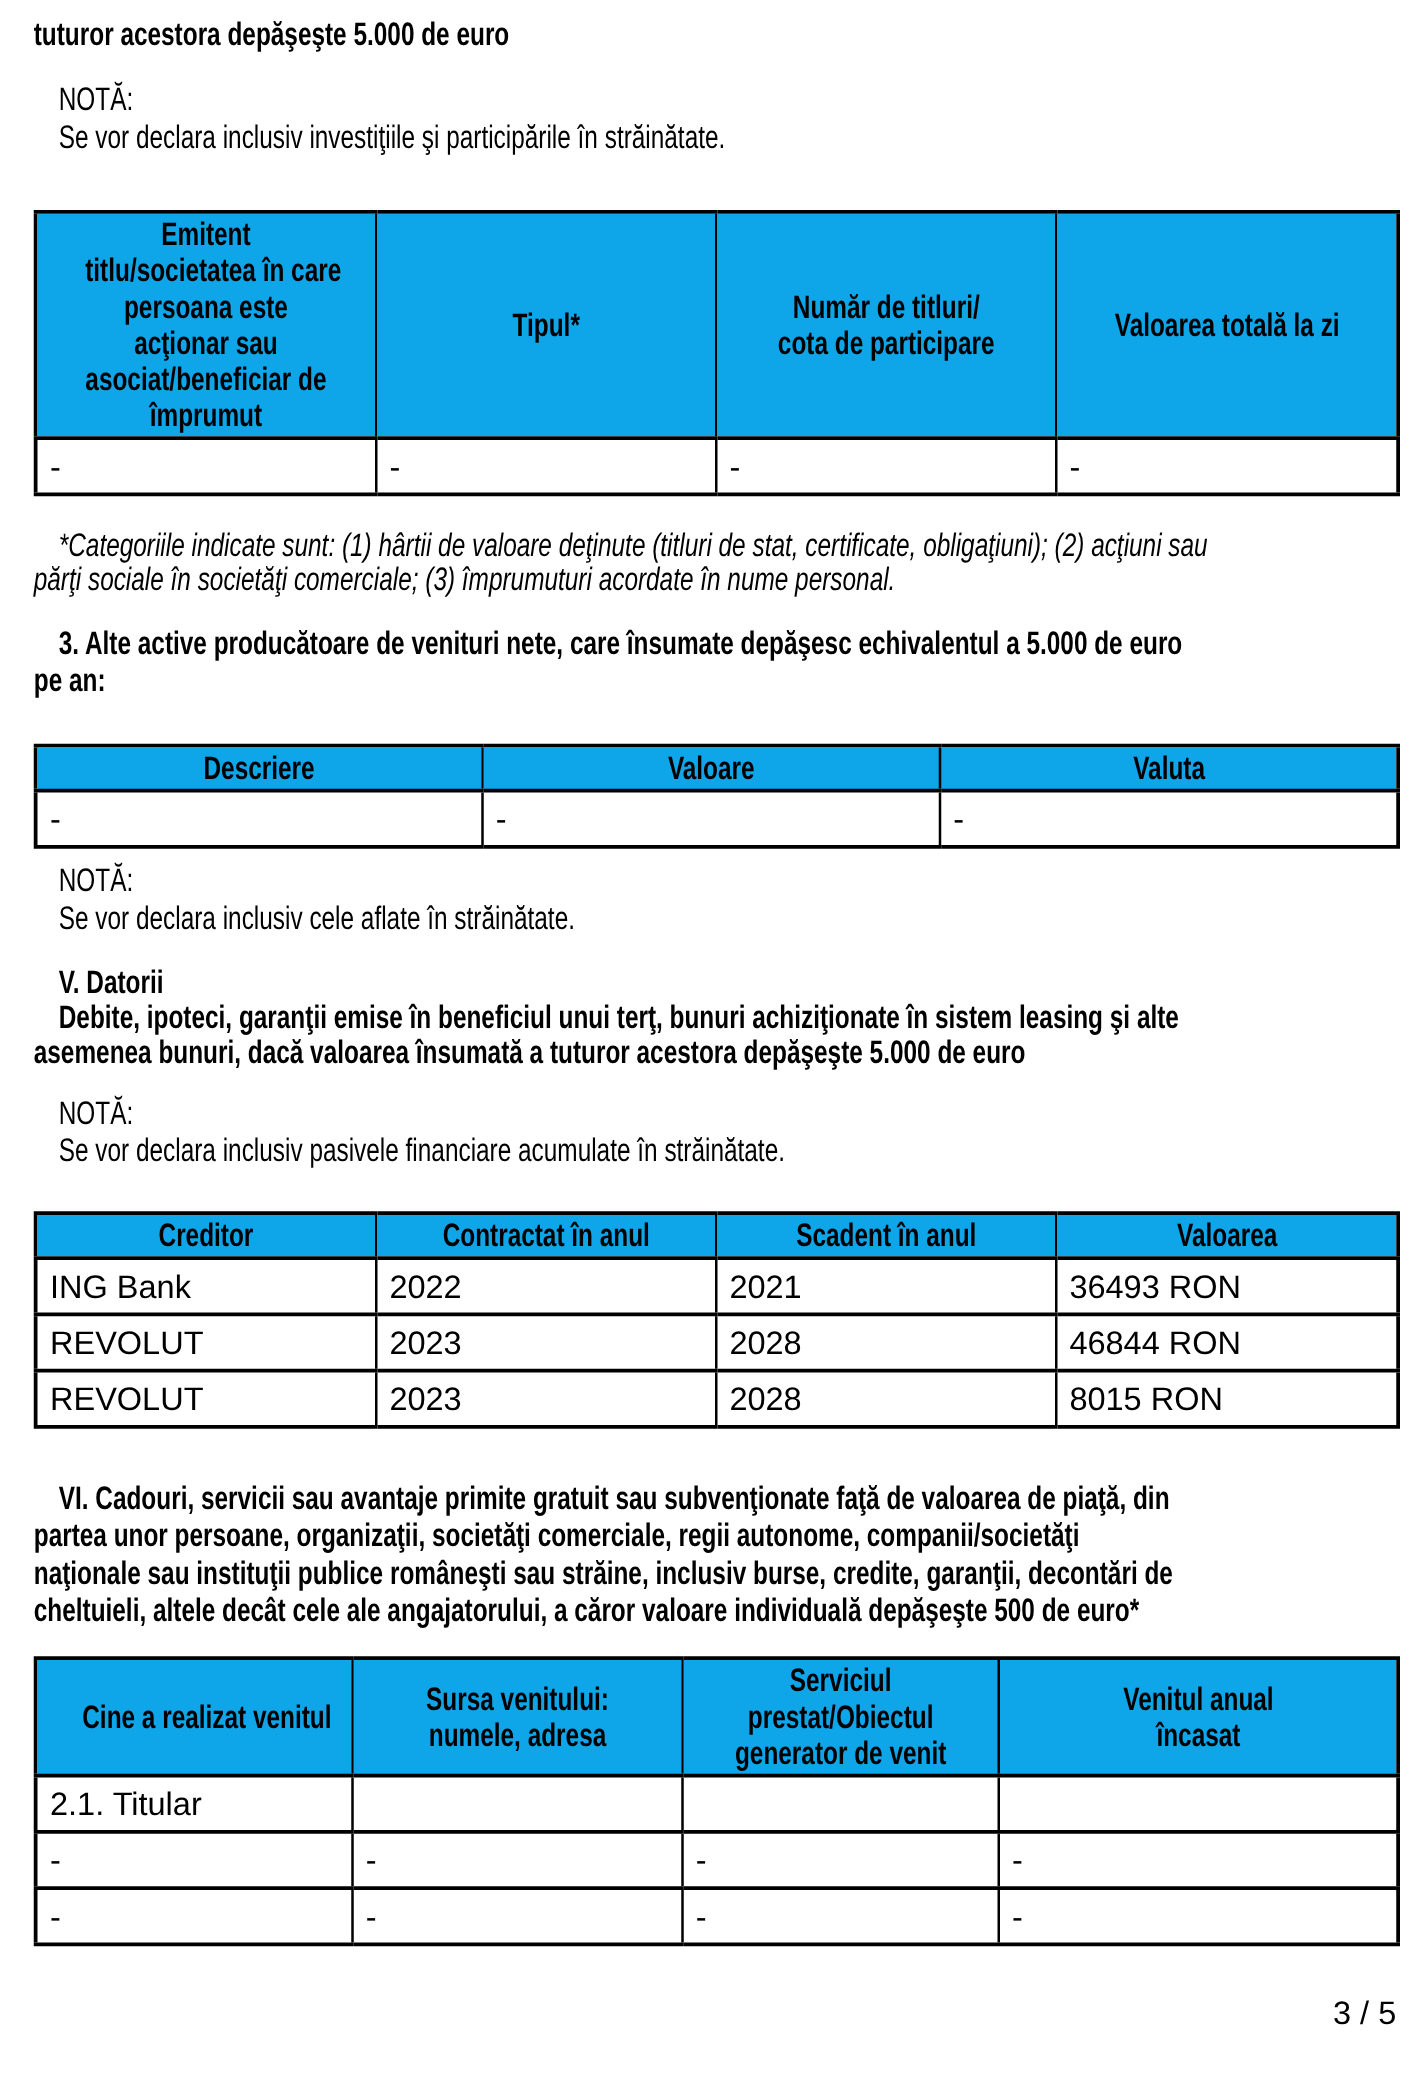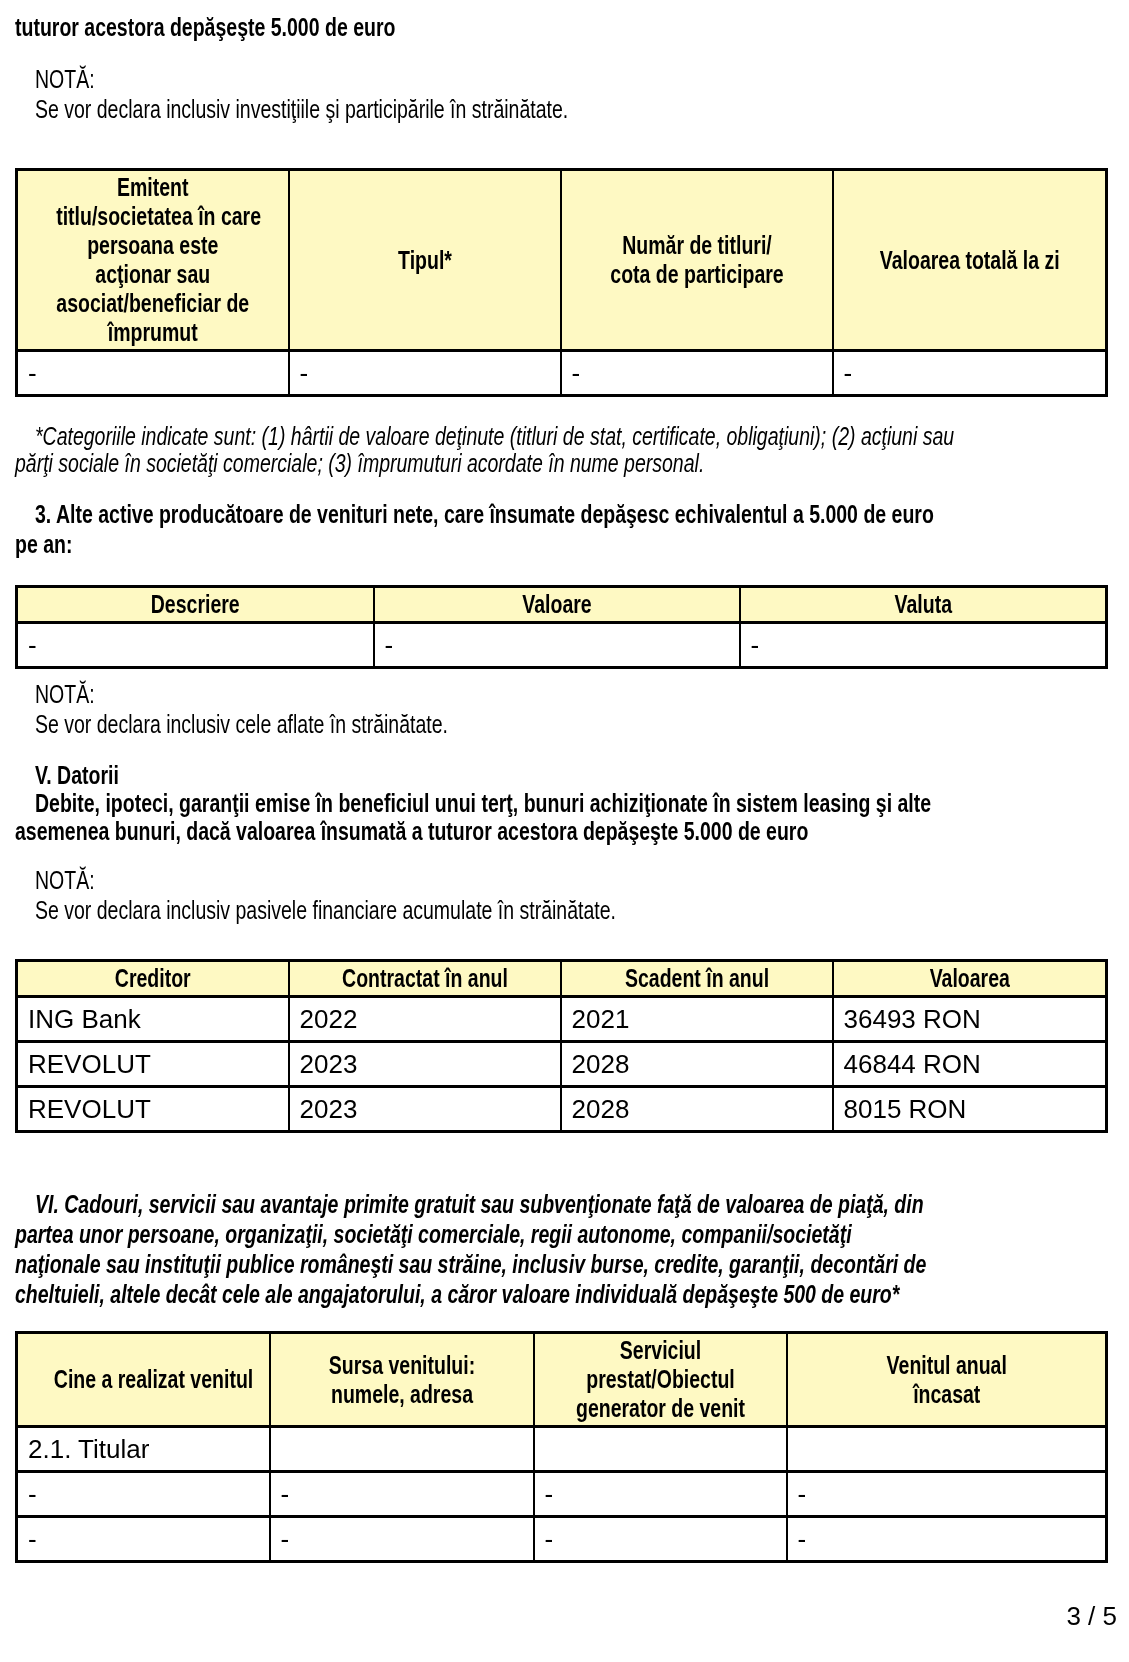--- a/index.html
+++ b/index.html
@@ -1,55 +1,55 @@
 <!DOCTYPE html>
 <html><head>
 <meta charset="utf-8">
 <style>
   html,body { margin:0; padding:0; background:#ffffff; }
   body {
     width:1129px; height:1662px; overflow:hidden;
     font-family:"Liberation Sans", sans-serif;
     color:#000; font-size:26px;
   }
-  .page { box-sizing:border-box; width:1129px; height:1662px; padding:12px 12px 0 15px; position:relative; }
+  .page { box-sizing:border-box; width:1129px; height:1662px; padding:12px 12px 0 27px; position:relative; }
 
   
   .ln { display:block; white-space:nowrap; transform:scaleX(0.75); transform-origin:0 50%; line-height:30px; }
   .b { font-weight:bold; }
   .i { font-style:italic; }
 
   .note-block { margin-left:20px; }
   .fi .ln:first-child { margin-left:20px; }      
   .sec5 .ln:nth-child(-n+2) { margin-left:20px; }
   .sec5 .ln { line-height:28px; }
   .footnote .ln { line-height:27px; }
 
   .mt-title   { margin-top:0; }
   .mt-note1   { margin-top:22px; }
   .mt-table1  { margin-top:44px; }
   .mt-foot    { margin-top:26px; }
   .mt-sec3    { margin-top:22px; }
-  .mt-table2  { margin-top:26px; }
+  .mt-table2  { margin-top:36px; }
   .mt-note2   { margin-top:10px; }
   .mt-sec5    { margin-top:22px; }
   .mt-note3   { margin-top:20px; }
   .mt-table3  { margin-top:34px; }
-  .mt-sec6    { margin-top:56px;font-style:italic; }
+  .mt-sec6    { margin-top:40px; }
   .mt-table4  { margin-top:22px; }
   .mt-pagenum { margin-top:36px; }
 
   table { border-collapse:collapse; table-layout:fixed; width:1090px; border:3px solid #000; }
   th, td {
     border:2px solid #000;
     border-top-width:3px; border-bottom-width:3px;
     overflow:hidden;
   }
   th {
-    background:#fef9c3; font-weight:bold; text-align:center; vertical-align:middle;
+    background:#0ea5e9; font-weight:bold; text-align:center; vertical-align:middle;
     padding:2px 6px; font-size:26px;
   }
   th .ln { transform-origin:50% 50%; line-height:29px; }
   td {
     background:#fff; text-align:left; vertical-align:middle;
     padding:2px 10px; height:38px; font-size:26px;
   }
   .pagenum { text-align:right; font-size:26px; line-height:34px; }
 </style>
 </head>

